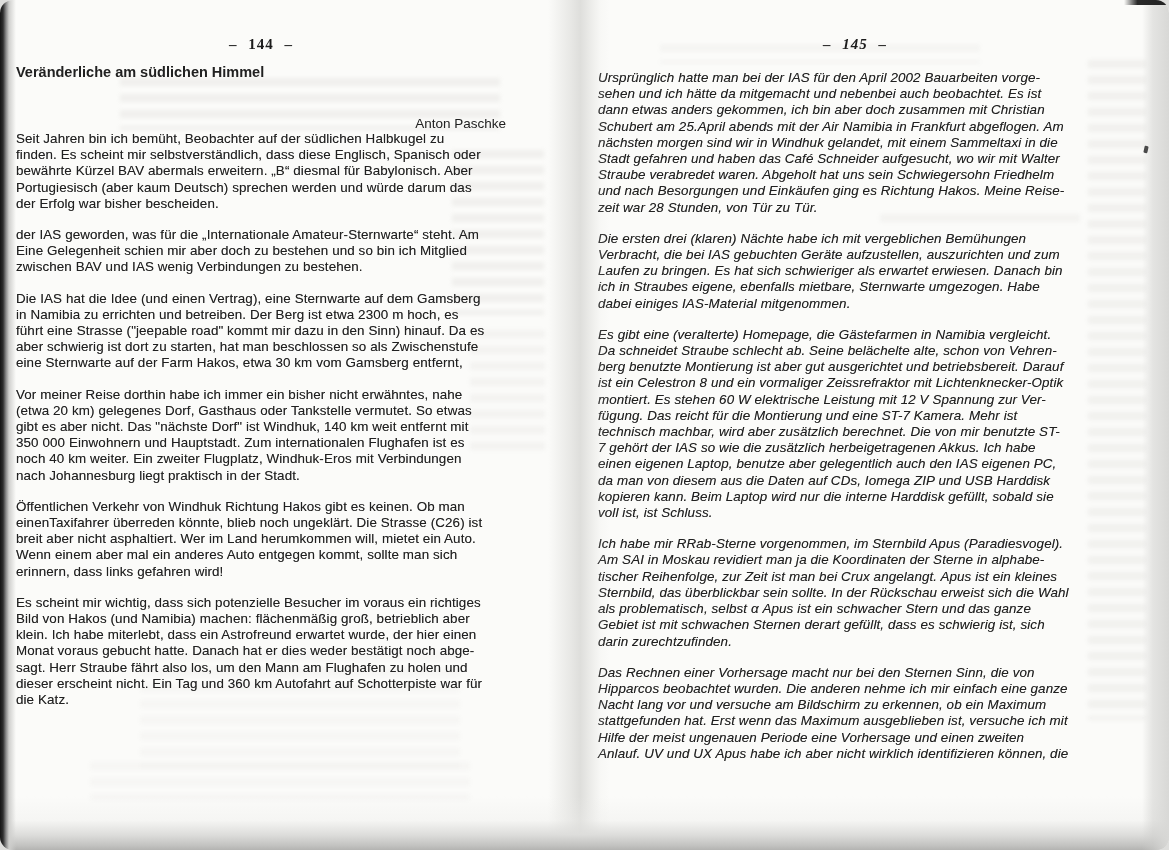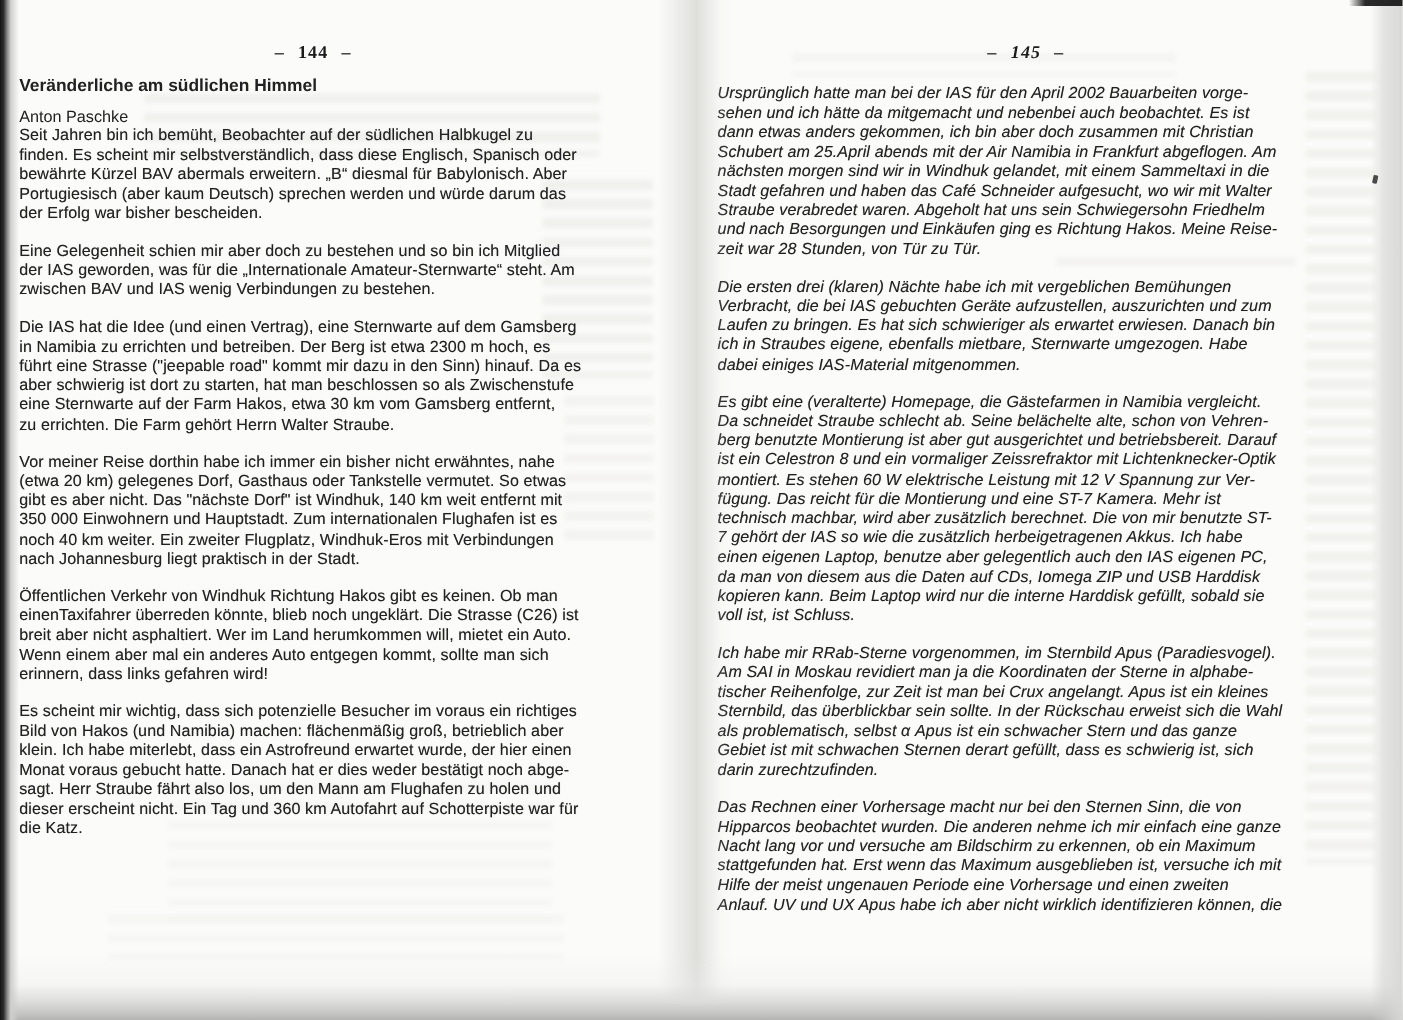--- a/index.html
+++ b/index.html
@@ -1,33 +1,34 @@
 <!DOCTYPE html>
 <html><head>
 <meta charset="utf-8">
 <style>
   html, body { margin:0; padding:0; background:#dededc; }
   .scan {
     position:relative; width:1169px; height:850px; overflow:hidden;
     background:#fbfbf9; color:#212121;
     font-family:"Liberation Sans","DejaVu Sans",sans-serif;
+    border-radius:13px;
   }
 
   
   .page { position:absolute; }
   .page-left  { left:16px;  top:36px; width:490px; }
   .page-right { left:598px; top:36px; width:514px;font-style:italic; }
 
   .pageno {
     text-align:center; font-family:"Liberation Serif","DejaVu Serif",serif;
     font-weight:bold; font-size:15px; letter-spacing:1px; word-spacing:6px;
     height:18px; color:#1c1c1c;
   }
   .title  { margin:10px 0 0 0; text-align:left; font-size:14.5px; font-weight:bold; }
-  .author { margin-top:10px; text-align:left; font-size:13.5px; }
+  .author { margin-top:36px; text-align:right; font-size:13.5px; }
   .body   { }
   .page-right .body { margin-top:16px; }
 
   .paragraph { margin:0 0 15px 0; }
   .line {
     font-size:13.4px; line-height:16.2px; white-space:nowrap;
     letter-spacing:0.1px; text-shadow:0 0 0.6px rgba(40,40,40,0.45);
   }
 
   
@@ -96,31 +97,30 @@
     <div class="author">Anton Paschke</div>
     <div class="body">
         <div class="paragraph">
           <div class="line">Seit Jahren bin ich bemüht, Beobachter auf der südlichen Halbkugel zu</div>
           <div class="line">finden. Es scheint mir selbstverständlich, dass diese Englisch, Spanisch oder</div>
           <div class="line">bewährte Kürzel BAV abermals erweitern. „B“ diesmal für Babylonisch. Aber</div>
           <div class="line">Portugiesisch (aber kaum Deutsch) sprechen werden und würde darum das</div>
           <div class="line">der Erfolg war bisher bescheiden.</div>
         </div>
         <div class="paragraph">
+          <div class="line">der IAS geworden, was für die „Internationale Amateur-Sternwarte“ steht. Am</div>
           <div class="line">Eine Gelegenheit schien mir aber doch zu bestehen und so bin ich Mitglied</div>
-          <div class="line">der IAS geworden, was für die „Internationale Amateur-Sternwarte“ steht. Am</div>
           <div class="line">zwischen BAV und IAS wenig Verbindungen zu bestehen.</div>
         </div>
         <div class="paragraph">
           <div class="line">Die IAS hat die Idee (und einen Vertrag), eine Sternwarte auf dem Gamsberg</div>
           <div class="line">in Namibia zu errichten und betreiben. Der Berg ist etwa 2300 m hoch, es</div>
           <div class="line">führt eine Strasse ("jeepable road" kommt mir dazu in den Sinn) hinauf. Da es</div>
           <div class="line">aber schwierig ist dort zu starten, hat man beschlossen so als Zwischenstufe</div>
           <div class="line">eine Sternwarte auf der Farm Hakos, etwa 30 km vom Gamsberg entfernt,</div>
-          <div class="line">zu errichten. Die Farm gehört Herrn Walter Straube.</div>
         </div>
         <div class="paragraph">
           <div class="line">Vor meiner Reise dorthin habe ich immer ein bisher nicht erwähntes, nahe</div>
           <div class="line">(etwa 20 km) gelegenes Dorf, Gasthaus oder Tankstelle vermutet. So etwas</div>
           <div class="line">gibt es aber nicht. Das "nächste Dorf" ist Windhuk, 140 km weit entfernt mit</div>
           <div class="line">350 000 Einwohnern und Hauptstadt. Zum internationalen Flughafen ist es</div>
           <div class="line">noch 40 km weiter. Ein zweiter Flugplatz, Windhuk-Eros mit Verbindungen</div>
           <div class="line">nach Johannesburg liegt praktisch in der Stadt.</div>
         </div>
         <div class="paragraph">

